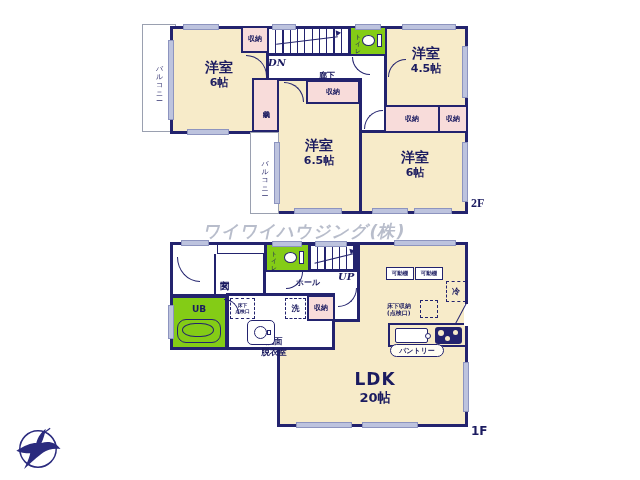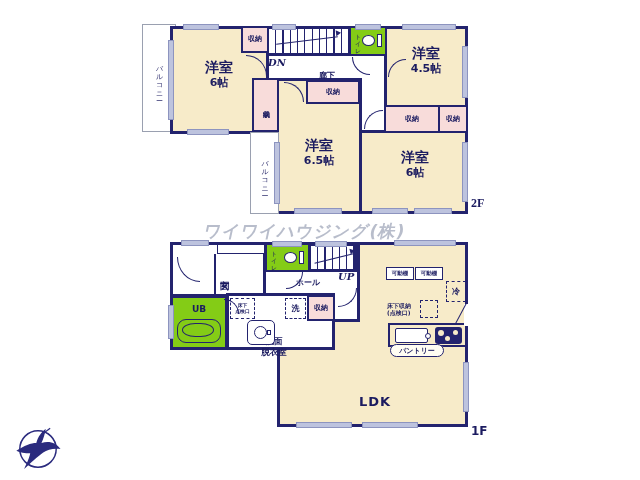--- a/index.html
+++ b/index.html
@@ -210,21 +210,22 @@
   <div class="arc arc-br" style="left:286px;top:272px;width:17px;height:17px;"></div>
   <div class="arc arc-br" style="left:338px;top:288px;width:19px;height:19px;"></div>
   <div class="arc arc-tr" style="left:224px;top:299px;width:15px;height:15px;"></div>
 
   <div class="rlabel" style="left:218px;top:260px;">
     <span class="vt" style="font-size:9px;">玄関</span>
   </div>
   <div class="rlabel" style="left:286px;top:278px;width:44px;font-size:8px;">ホール</div>
   <div class="dnup" style="left:338px;top:271px;">UP</div>
   <div class="rlabel" style="left:338px;top:368px;width:74px;">
-    <div style="font-size:13px;letter-spacing:1px;margin-top:26px;">LDK</div>
+    <div style="font-size:17px;letter-spacing:1px;">LDK</div>
+    <div style="font-size:13px;">20帖</div>
   </div>
   <div class="flab" style="left:471px;top:424px;">1F</div>
 
   <div class="abs" style="left:12px;top:424px;width:52px;height:50px;">
     <svg width="52" height="50" viewBox="0 0 60 56">
       <circle cx="30" cy="28" r="21" fill="none" stroke="#2b2b7e" stroke-width="1.7"></circle>
       <path fill="#2b2b7e" d="M5,30 C14,24 22,21 28,21 C30,14 34,8 39,5 C38,11 36,17 34,21 C43,18 51,21 56,28 C47,27 41,29 36,32 C29,37 23,43 14,51 C18,43 20,38 21,33 C15,33 9,32 5,30 Z"></path>
       <path fill="none" stroke="#2b2b7e" stroke-width="1.4" d="M36,10 L44,4"></path>
     </svg>
   </div>

